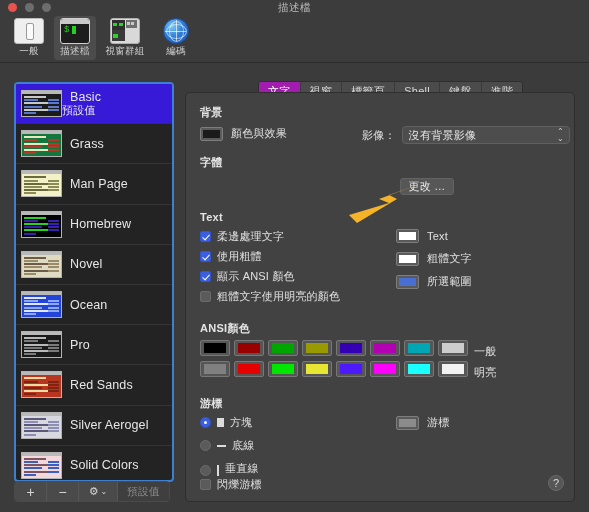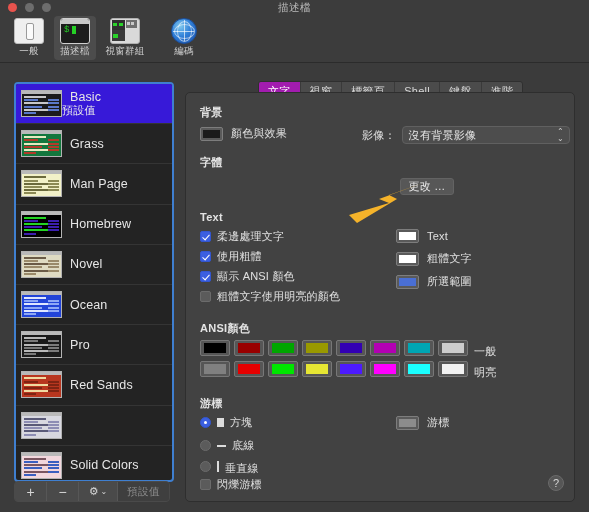--- a/index.html
+++ b/index.html
@@ -405,21 +405,21 @@
       <div class="tool-label">描述檔</div>
     </div>
     <div class="tool-item" style="left:100px;width:50px">
       <div class="tool-icon ic-windows">
         <span class="w1"></span>
           <span class="w2"></span>
           <span class="w3"></span>
       </div>
       <div class="tool-label">視窗群組</div>
     </div>
-    <div class="tool-item" style="left:163px">
+    <div class="tool-item" style="left:155px">
       <div class="tool-icon ic-encodings">
         <span class="globe-e1"></span>
           <span class="globe-e2"></span>
       </div>
       <div class="tool-label">編碼</div>
     </div>
   </div>
 
   <div id="sidebar">
       <div class="profile-row selected">
@@ -574,20 +574,23 @@
           <div class="ln" style="left: 2px; top: 8.2px; width: 14px; background: rgb(142, 142, 180);"></div>
           <div class="ln" style="left: 26px; top: 8.2px; width: 11px; background: rgb(142, 142, 180);"></div>
           <div class="ln" style="left: 2px; top: 11.4px; width: 26px; background: rgb(90, 90, 120);"></div>
           <div class="ln" style="left: 26px; top: 11.4px; width: 11px; background: rgb(142, 142, 180);"></div>
           <div class="ln" style="left: 2px; top: 14.6px; width: 18px; background: rgb(142, 142, 180);"></div>
           <div class="ln" style="left: 26px; top: 14.6px; width: 11px; background: rgb(142, 142, 180);"></div>
           <div class="ln" style="left: 2px; top: 17.8px; width: 24px; background: rgb(90, 90, 120);"></div>
           <div class="ln" style="left: 26px; top: 17.8px; width: 11px; background: rgb(142, 142, 180);"></div>
           <div class="ln" style="left: 2px; top: 21px; width: 12px; background: rgb(142, 142, 180);"></div>
         </div>
+        <div>
+          <div class="pf-text">Silver Aerogel</div>
+        </div>
       </div>
       <div class="profile-row">
         <div class="thumb" style="background: rgb(242, 215, 221);">
           <div class="tb-bar" style="background: rgb(185, 185, 185);"></div>
           <div class="ln" style="left: 2px; top: 5px; width: 22px; background: rgb(122, 85, 96);"></div>
           <div class="ln" style="left: 2px; top: 8.2px; width: 14px; background: rgb(58, 95, 192);"></div>
           <div class="ln" style="left: 26px; top: 8.2px; width: 11px; background: rgb(58, 95, 192);"></div>
           <div class="ln" style="left: 2px; top: 11.4px; width: 26px; background: rgb(122, 85, 96);"></div>
           <div class="ln" style="left: 26px; top: 11.4px; width: 11px; background: rgb(58, 95, 192);"></div>
           <div class="ln" style="left: 2px; top: 14.6px; width: 18px; background: rgb(58, 95, 192);"></div>
@@ -742,21 +745,21 @@
         <div style="display: flex; align-items: center; gap: 6px; margin-bottom: 8px;">
           <span class="rb on"></span>
           <span class="glyph-block"></span>
           <span class="lbl">方塊</span>
         </div>
         <div style="display: flex; align-items: center; gap: 6px; margin-bottom: 8px;">
           <span class="rb"></span>
           <span class="glyph-underline"></span>
           <span class="lbl">底線</span>
         </div>
-        <div style="display: flex; align-items: flex-start; gap: 6px; margin-bottom: 8px;">
+        <div style="display: flex; align-items: flex-end; gap: 6px; margin-bottom: 8px;">
           <span class="rb"></span>
           <span class="glyph-bar"></span>
           <span class="lbl">垂直線</span>
         </div>
       </div>
     <div class="cb-row" style="position:absolute; left:14px; top:384px;">
       <span class="cb" id="blink-cb"></span>
       <span class="lbl">閃爍游標</span>
     </div>
     <div class="row" style="left:210px; top:322px; gap:8px;">

